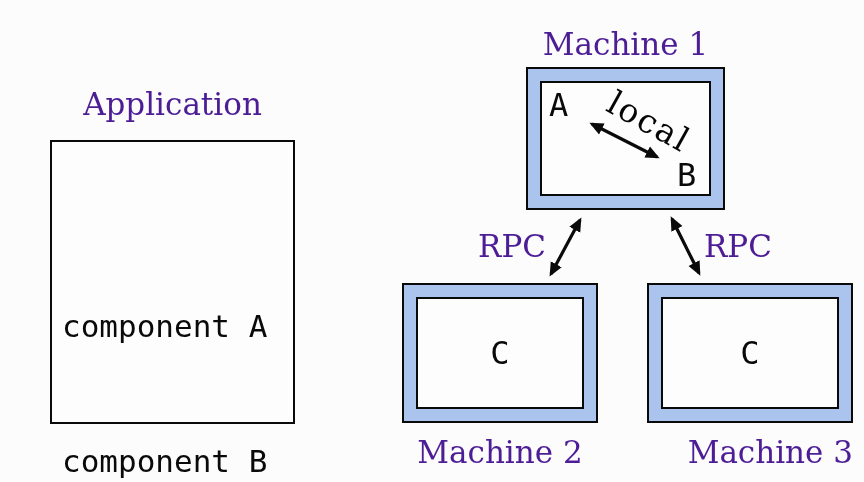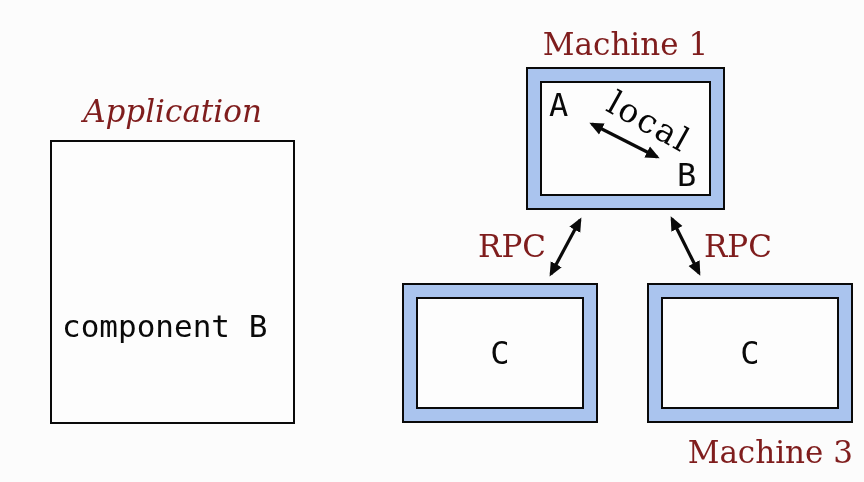--- a/index.html
+++ b/index.html
@@ -15,21 +15,21 @@
     overflow: hidden;
     font-family: "DejaVu Serif", serif;
     color: #000;
   }
   .serif-label {
     position: absolute;
     font-family: "DejaVu Serif", serif;
     font-size: 31px;
     line-height: 36px;
     text-align: center;
-    color: #7f1d1d;
+    color: #4c1d95;
     white-space: nowrap;
   }
   .mono {
     font-family: "DejaVu Sans Mono", monospace;
     color: #0a0a0a;
   }
   
   .app-box {
     position: absolute;
     left: 50px; top: 140px;
@@ -104,25 +104,26 @@
   .arrow-layer line {
     stroke: #0a0a0a;
     stroke-width: 3.2;
   }
 </style>
 </head>
 <body>
 
 <div class="canvas">
 
-  <div class="serif-label" style="left:50px; top:93px; width:245px;font-style:italic;">Application</div>
+  <div class="serif-label" style="left:50px; top:86px; width:245px;">Application</div>
 
   <div class="app-box"></div>
 
   <div class="component-list mono">
+    <div>component A</div>
     <div>component B</div>
     
   </div>
 
   <div class="serif-label" style="left:526px; top:26px; width:199px;">Machine 1</div>
 
   <div class="machine-box m1">
     <div class="machine-inner"></div>
   </div>
 
@@ -131,20 +132,21 @@
   <div class="local-label">local</div>
 
   <div class="serif-label" style="left:460px; top:228px; width:86px; text-align:right;">RPC</div>
   <div class="serif-label" style="left:704px; top:228px; width:90px; text-align:left;">RPC</div>
 
   <div class="machine-box m2">
     <div class="machine-inner">
       <span class="center-letter">C</span>
     </div>
   </div>
+  <div class="serif-label" style="left:402px; top:434px; width:196px;">Machine 2</div>
 
   <div class="machine-box m3">
     <div class="machine-inner">
       <span class="center-letter">C</span>
     </div>
   </div>
   <div class="serif-label" style="left:647px; top:434px; width:206px;text-align:right;">Machine 3</div>
 
   <svg class="arrow-layer" width="864" height="482" viewBox="0 0 864 482" xmlns="http://www.w3.org/2000/svg">
     <defs>

